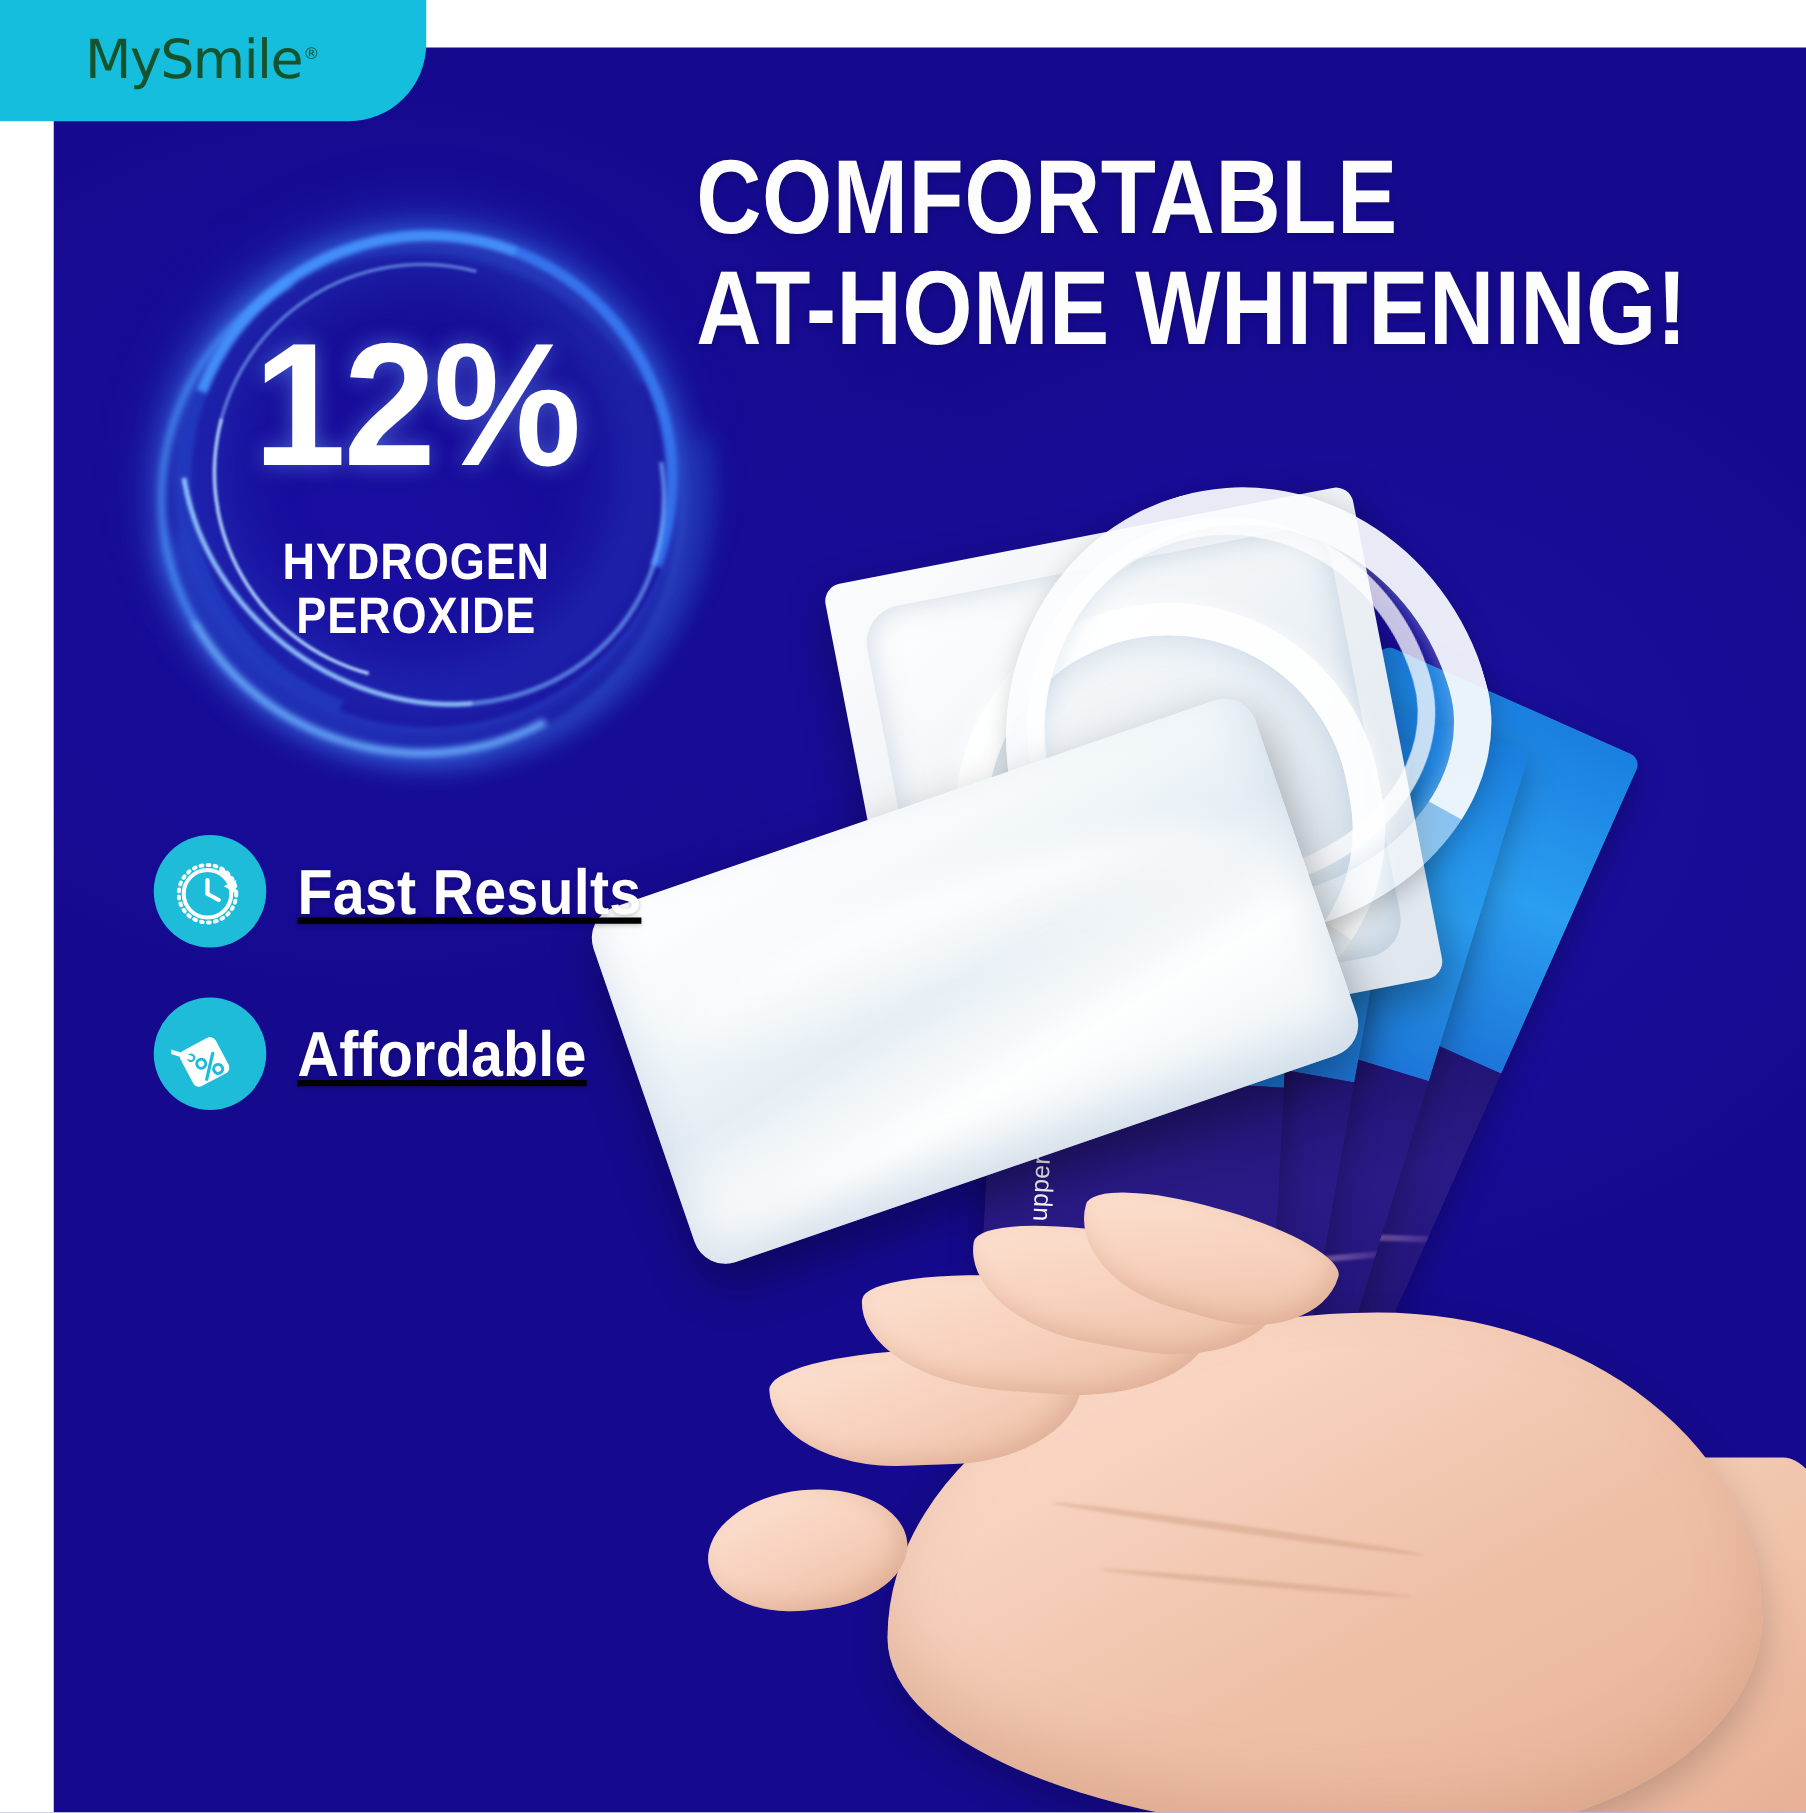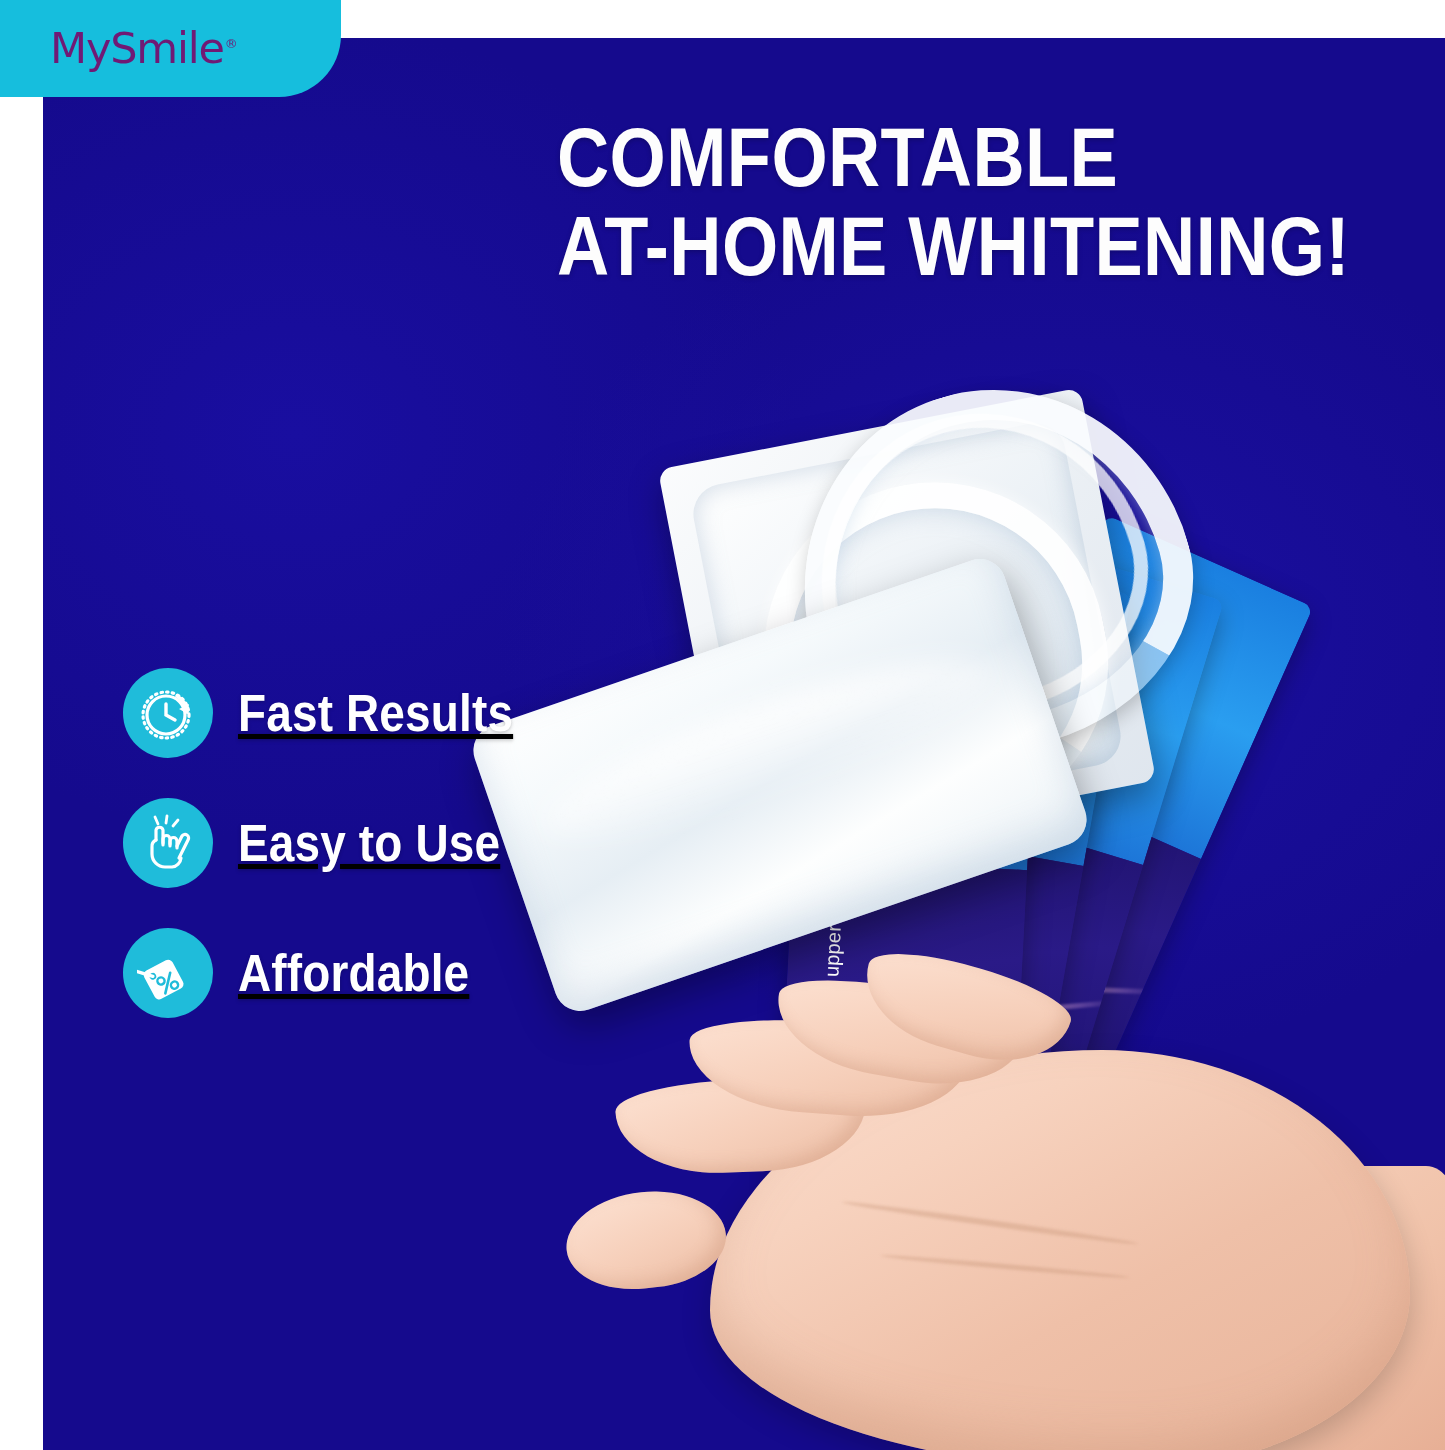--- a/index.html
+++ b/index.html
@@ -26,22 +26,22 @@
   
   .logo-badge{
     position:absolute;left:0;top:0;
     width:341px;height:97px;
     background:#16bedd;
     border-bottom-right-radius:62px;
     z-index:40;
     display:flex;align-items:center;
   }
   .logo-wordmark{
-    margin-left:50px;
-    color:#701a75;
+    margin-left:68px;
+    color:#14532d;
     font-family:"DejaVu Sans",sans-serif;
     font-size:43px;
     font-weight:400;
     letter-spacing:-1.2px;
     line-height:1;
     position:relative;
     white-space:nowrap;
   }
   .logo-reg{
     font-size:13px;
@@ -401,20 +401,35 @@
   .pl1{left:280px;top:290px;width:300px;height:6px;transform:rotate(8deg);}
   .pl2{left:320px;top:334px;width:250px;height:5px;transform:rotate(5deg);}
 </style>
 </head>
 <body>
 
 <div id="poster">
 
   <div class="navy-field">
 
+    <div class="swirl-wrap" style="left:75px;top:124px;">
+      <div class="swirl">
+        <div class="ring ring-glow"></div>
+        <div class="ring ring-d"></div>
+        <div class="ring ring-b"></div>
+        <div class="ring ring-a"></div>
+        <div class="ring ring-c"></div>
+        <div class="ring ring-e"></div>
+      </div>
+      <div class="pct-text">12%</div>
+      <div class="pct-sub">
+        <span>HYDROGEN</span>
+        <span>PEROXIDE</span>
+      </div>
+    </div>
 
     <div class="headline" style="left:514px;top:78px;">
       <span class="hl-line l1">COMFORTABLE</span>
       <span class="hl-line l2">AT-HOME WHITENING!</span>
     </div>
 
     <div class="product-stage" style="left:437px;top:332px;">
 
       <div class="sachet s1">
         <div class="band"></div>
@@ -490,35 +505,20 @@
             <circle cx="29" cy="33" r="19"></circle>
             <circle cx="29" cy="33" r="23" stroke-dasharray="1.5 4.2"></circle>
             <path d="M29 22 L29 33 L38 38" stroke-width="3.4"></path>
             <path d="M40 14 A21 21 0 0 1 50 30" stroke-width="3.6" fill="none"></path>
             <path d="M52 22 L51 32 L42 27 Z" fill="#ffffff" stroke="none"></path>
           </svg>
         </div>
         <div class="feat-label">Fast Results</div>
       </div>
 
-      <div class="feature">
-        <div class="feat-icon">
-          <svg width="60" height="62" viewBox="0 0 60 62" fill="none" stroke="#ffffff" stroke-width="3.2" stroke-linecap="round" stroke-linejoin="round">
-            <path d="M18 28 L18 18 A3.6 3.6 0 0 1 25 18 L25 33"></path>
-            <path d="M25 31 L25 27 A3.4 3.4 0 0 1 32 27 L32 34"></path>
-            <path d="M32 32 L32 29 A3.4 3.4 0 0 1 39 29 L39 36"></path>
-            <path d="M39 34 L44 24 A3.6 3.6 0 0 1 50 28 L41 46"></path>
-            <path d="M18 28 A7 7 0 0 0 14 35 L14 42 A13 13 0 0 0 27 55 L34 55 A10 10 0 0 0 43 46"></path>
-            <path d="M20 12 L17 5" stroke-width="2.8"></path>
-            <path d="M28 11 L29 4" stroke-width="2.8"></path>
-            <path d="M35 14 L40 8" stroke-width="2.8"></path>
-          </svg>
-        </div>
-        <div class="feat-label">Easy to Use</div>
-      </div>
 
       <div class="feature">
         <div class="feat-icon">
           <svg width="62" height="62" viewBox="0 0 62 62" fill="none">
             <g transform="rotate(-28 31 33)">
               <path d="M14 20 L36 20 A4 4 0 0 1 40 24 L40 46 A4 4 0 0 1 36 50 L14 50 A4 4 0 0 1 10 46 L10 24 A4 4 0 0 1 14 20 Z" fill="#ffffff" stroke="#ffffff" stroke-width="2"></path>
               <circle cx="17" cy="27" r="3.4" fill="#1fbcda"></circle>
               <path d="M17 27 L4 14" stroke="#ffffff" stroke-width="3.4" stroke-linecap="round"></path>
               <circle cx="22" cy="35" r="3.6" fill="none" stroke="#1fbcda" stroke-width="2.4"></circle>
               <circle cx="32" cy="45" r="3.6" fill="none" stroke="#1fbcda" stroke-width="2.4"></circle>

